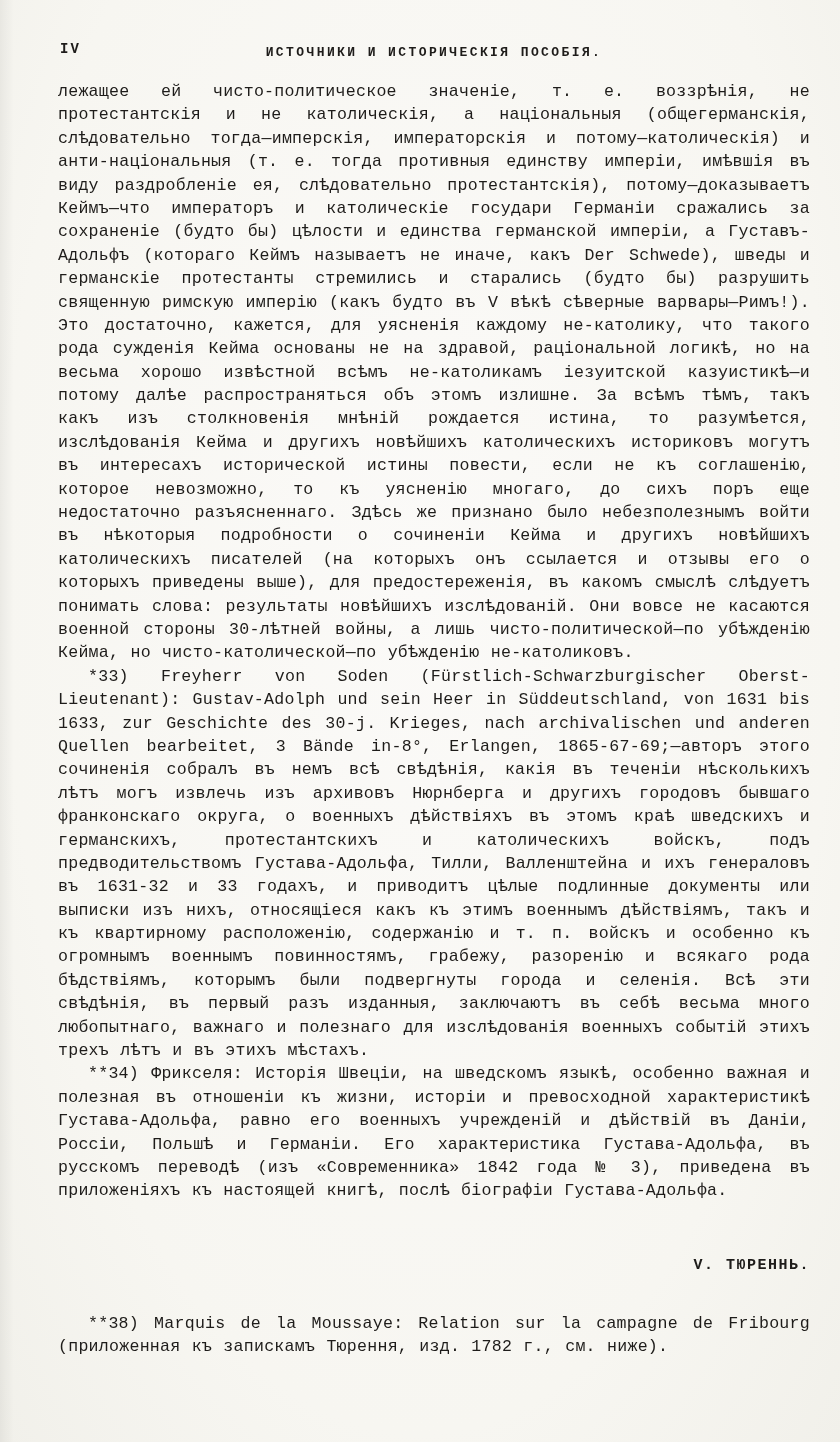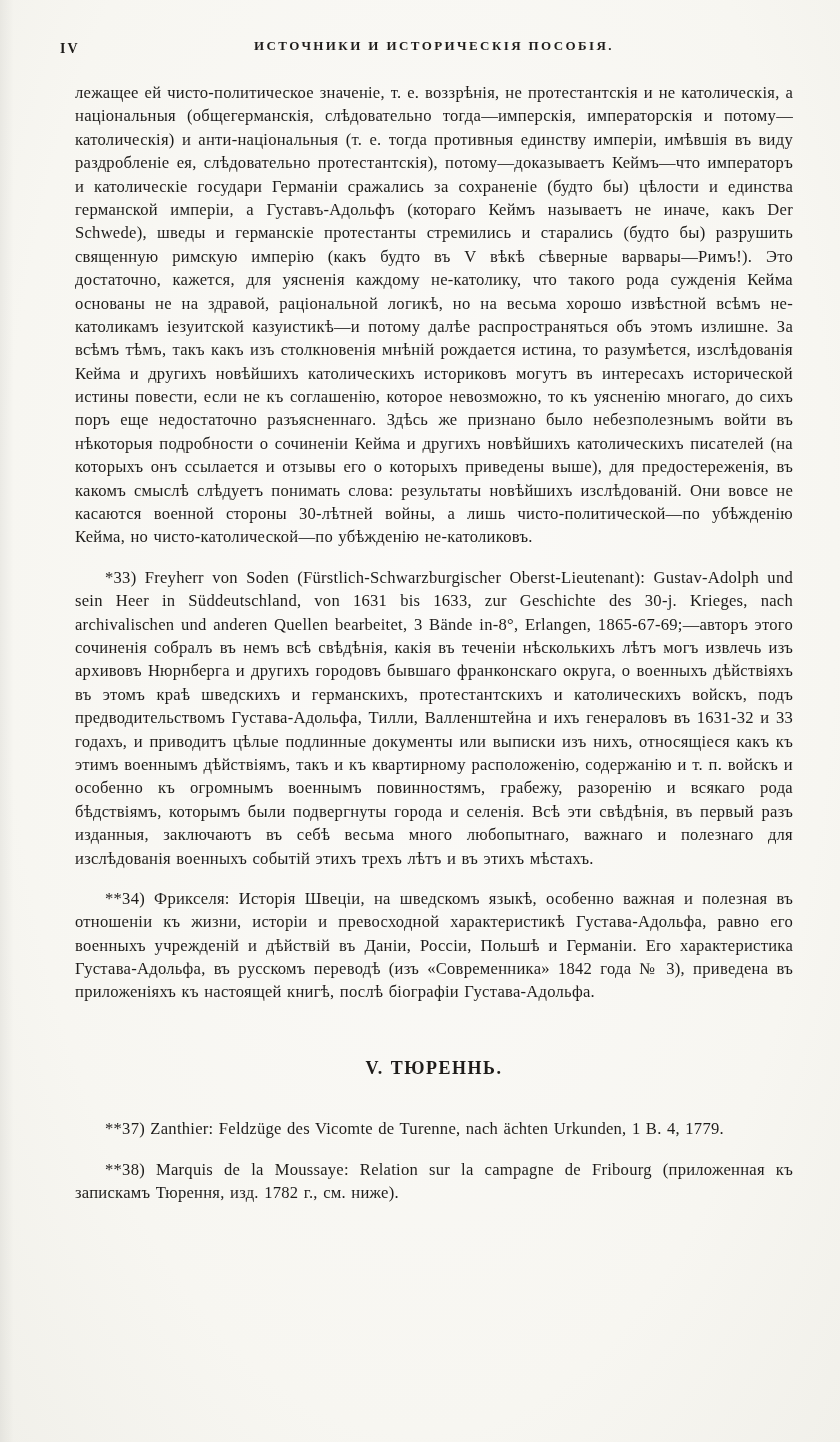--- a/index.html
+++ b/index.html
@@ -9,64 +9,64 @@
   }
   .page {
     position: relative;
     width: 840px;
     height: 1442px;
     margin: 0 auto;
     box-sizing: border-box;
     background: #faf9f6;
     background-image: radial-gradient(ellipse at 50% 40%, #fbfaf8 0%, #f7f6f1 70%, #f1f0ea 100%);
     color: #1e1c1a;
-    font-family: Liberation Serif, serif;
+    font-family: Liberation Mono, monospace;
     padding: 38px 30px 26px 58px;
     overflow: hidden;
   }
   .page-header {
     position: relative;
     height: 26px;
     margin-bottom: 16px;
   }
   .page-number {
     position: absolute;
     left: 2px;
     top: 3px;
     font-size: 14px;
     letter-spacing: 2px;
     font-weight: bold;
   }
   .running-title {
     position: absolute;
     left: 0;
     right: 0;
-    top: 0;
+    top: 7px;
     text-align: center;
     font-size: 13px;
     font-weight: bold;
     letter-spacing: 2.4px;
     white-space: nowrap;
   }
   .text-block {
     font-size: 16.6px;
     line-height: 1.41;
     text-align: justify;
     letter-spacing: 0.25px;
     word-spacing: 1px;
   }
   .para {
-    margin: 17px;
+    margin: 0;
   }
   .para.indent {
     text-indent: 30px;
   }
   .section-heading {
-    text-align: center;
-    font-size: 18px;
+    text-align: right;
+    font-size: 15px;
     font-weight: bold;
     letter-spacing: 1.5px;
     margin: 52px 0 36px 0;
   }
   
   .page::before {
     content: "";
     position: absolute;
     left: 0; top: 0; bottom: 0;
     width: 14px;
@@ -89,19 +89,18 @@
     <p class="para">лежащее ей чисто-политическое значеніе, т. е. воззрѣнія, не протестантскія и не католическія, а національныя (общегерманскія, слѣдовательно тогда—имперскія, императорскія и потому—католическія) и анти-національныя (т. е. тогда противныя единству имперіи, имѣвшія въ виду раздробленіе ея, слѣдовательно протестантскія), потому—доказываетъ Кеймъ—что императоръ и католическіе государи Германіи сражались за сохраненіе (будто бы) цѣлости и единства германской имперіи, а Густавъ-Адольфъ (котораго Кеймъ называетъ не иначе, какъ Der Schwede), шведы и германскіе протестанты стремились и старались (будто бы) разрушить священную римскую имперію (какъ будто въ V вѣкѣ сѣверные варвары—Римъ!). Это достаточно, кажется, для уясненія каждому не-католику, что такого рода сужденія Кейма основаны не на здравой, раціональной логикѣ, но на весьма хорошо извѣстной всѣмъ не-католикамъ іезуитской казуистикѣ—и потому далѣе распространяться объ этомъ излишне. За всѣмъ тѣмъ, такъ какъ изъ столкновенія мнѣній рождается истина, то разумѣется, изслѣдованія Кейма и другихъ новѣйшихъ католическихъ историковъ могутъ въ интересахъ исторической истины повести, если не къ соглашенію, которое невозможно, то къ уясненію многаго, до сихъ поръ еще недостаточно разъясненнаго. Здѣсь же признано было небезполезнымъ войти въ нѣкоторыя подробности о сочиненіи Кейма и другихъ новѣйшихъ католическихъ писателей (на которыхъ онъ ссылается и отзывы его о которыхъ приведены выше), для предостереженія, въ какомъ смыслѣ слѣдуетъ понимать слова: результаты новѣйшихъ изслѣдованій. Они вовсе не касаются военной стороны 30-лѣтней войны, а лишь чисто-политической—по убѣжденію Кейма, но чисто-католической—по убѣжденію не-католиковъ.</p>
 
     <p class="para indent">*33) Freyherr von Soden (Fürstlich-Schwarzburgischer Oberst-Lieutenant): Gustav-Adolph und sein Heer in Süddeutschland, von 1631 bis 1633, zur Geschichte des 30-j. Krieges, nach archivalischen und anderen Quellen bearbeitet, 3 Bände in-8°, Erlangen, 1865-67-69;—авторъ этого сочиненія собралъ въ немъ всѣ свѣдѣнія, какія въ теченіи нѣсколькихъ лѣтъ могъ извлечь изъ архивовъ Нюрнберга и другихъ городовъ бывшаго франконскаго округа, о военныхъ дѣйствіяхъ въ этомъ краѣ шведскихъ и германскихъ, протестантскихъ и католическихъ войскъ, подъ предводительствомъ Густава-Адольфа, Тилли, Валленштейна и ихъ генераловъ въ 1631-32 и 33 годахъ, и приводитъ цѣлые подлинные документы или выписки изъ нихъ, относящіеся какъ къ этимъ военнымъ дѣйствіямъ, такъ и къ квартирному расположенію, содержанію и т. п. войскъ и особенно къ огромнымъ военнымъ повинностямъ, грабежу, разоренію и всякаго рода бѣдствіямъ, которымъ были подвергнуты города и селенія. Всѣ эти свѣдѣнія, въ первый разъ изданныя, заключаютъ въ себѣ весьма много любопытнаго, важнаго и полезнаго для изслѣдованія военныхъ событій этихъ трехъ лѣтъ и въ этихъ мѣстахъ.</p>
 
     <p class="para indent">**34) Фрикселя: Исторія Швеціи, на шведскомъ языкѣ, особенно важная и полезная въ отношеніи къ жизни, исторіи и превосходной характеристикѣ Густава-Адольфа, равно его военныхъ учрежденій и дѣйствій въ Даніи, Россіи, Польшѣ и Германіи. Его характеристика Густава-Адольфа, въ русскомъ переводѣ (изъ «Современника» 1842 года № 3), приведена въ приложеніяхъ къ настоящей книгѣ, послѣ біографіи Густава-Адольфа.</p>
 
     <h2 class="section-heading">V. ТЮРЕННЬ.</h2>
 
 
 
-    <p class="para indent">**37) Zanthier: Feldzüge des Vicomte de Turenne, nach ächten Urkunden, 1 B. 4, 1779.</p>
 
     <p class="para indent">**38) Marquis de la Moussaye: Relation sur la campagne de Fribourg (приложенная къ запискамъ Тюрення, изд. 1782 г., см. ниже).</p>
 
   </main>
 
 </div>
 
 </body></html>

